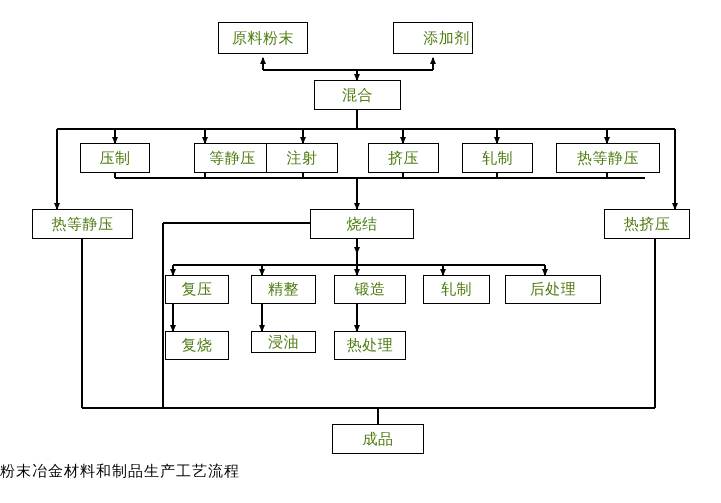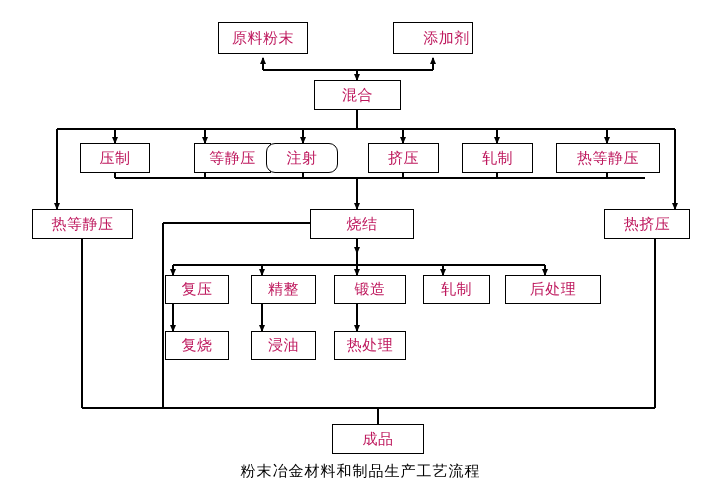--- a/index.html
+++ b/index.html
@@ -29,31 +29,31 @@
   .node {
     position: absolute;
     box-sizing: border-box;
     border: 1px solid #000000;
     background: #ffffff;
     display: flex;
     align-items: center;
     justify-content: center;
     font-size: 15px;
     line-height: 1;
-    color: #be185d;
+    color: #4d7c0f;
     letter-spacing: 0.5px;
     white-space: nowrap;
     z-index: 2;
   }
   .caption {
     position: absolute;
     left: 0;
     top: 462px;
     width: 721px;
-    text-align: center;
+    text-align: left;
     font-size: 15px;
     color: #000000;
     letter-spacing: 1px;
     z-index: 2;
   }
 </style>
 </head>
 <body>
 
 <div id="canvas">
@@ -137,21 +137,21 @@
   </div>
 
   <div class="node" style="left:80px; top:143px; width:70px; height:30px;">
     <span>压制</span>
   </div>
 
   <div class="node" style="left:167px; top:143px; width:77px; height:30px;margin-left:27px;">
     <span>等静压</span>
   </div>
 
-  <div class="node" style="left:266px; top:143px; width:72px; height:30px;border-radius:9px;">
+  <div class="node" style="left:266px; top:143px; width:72px; height:30px;">
     <span>注射</span>
   </div>
 
   <div class="node" style="left:368px; top:143px; width:71px; height:30px;">
     <span>挤压</span>
   </div>
 
   <div class="node" style="left:462px; top:143px; width:71px; height:30px;">
     <span>轧制</span>
   </div>
@@ -189,21 +189,21 @@
   </div>
 
   <div class="node" style="left:505px; top:275px; width:96px; height:29px;">
     <span>后处理</span>
   </div>
 
   <div class="node" style="left:165px; top:331px; width:64px; height:29px;">
     <span>复烧</span>
   </div>
 
-  <div class="node" style="left:251px; top:331px; width:65px; height:29px;">
+  <div class="node" style="left:251px; top:331px; width:65px; height:22px;">
     <span>浸油</span>
   </div>
 
   <div class="node" style="left:334px; top:331px; width:72px; height:29px;">
     <span>热处理</span>
   </div>
 
   <div class="node" style="left:332px; top:424px; width:92px; height:30px;">
     <span>成品</span>
   </div>

